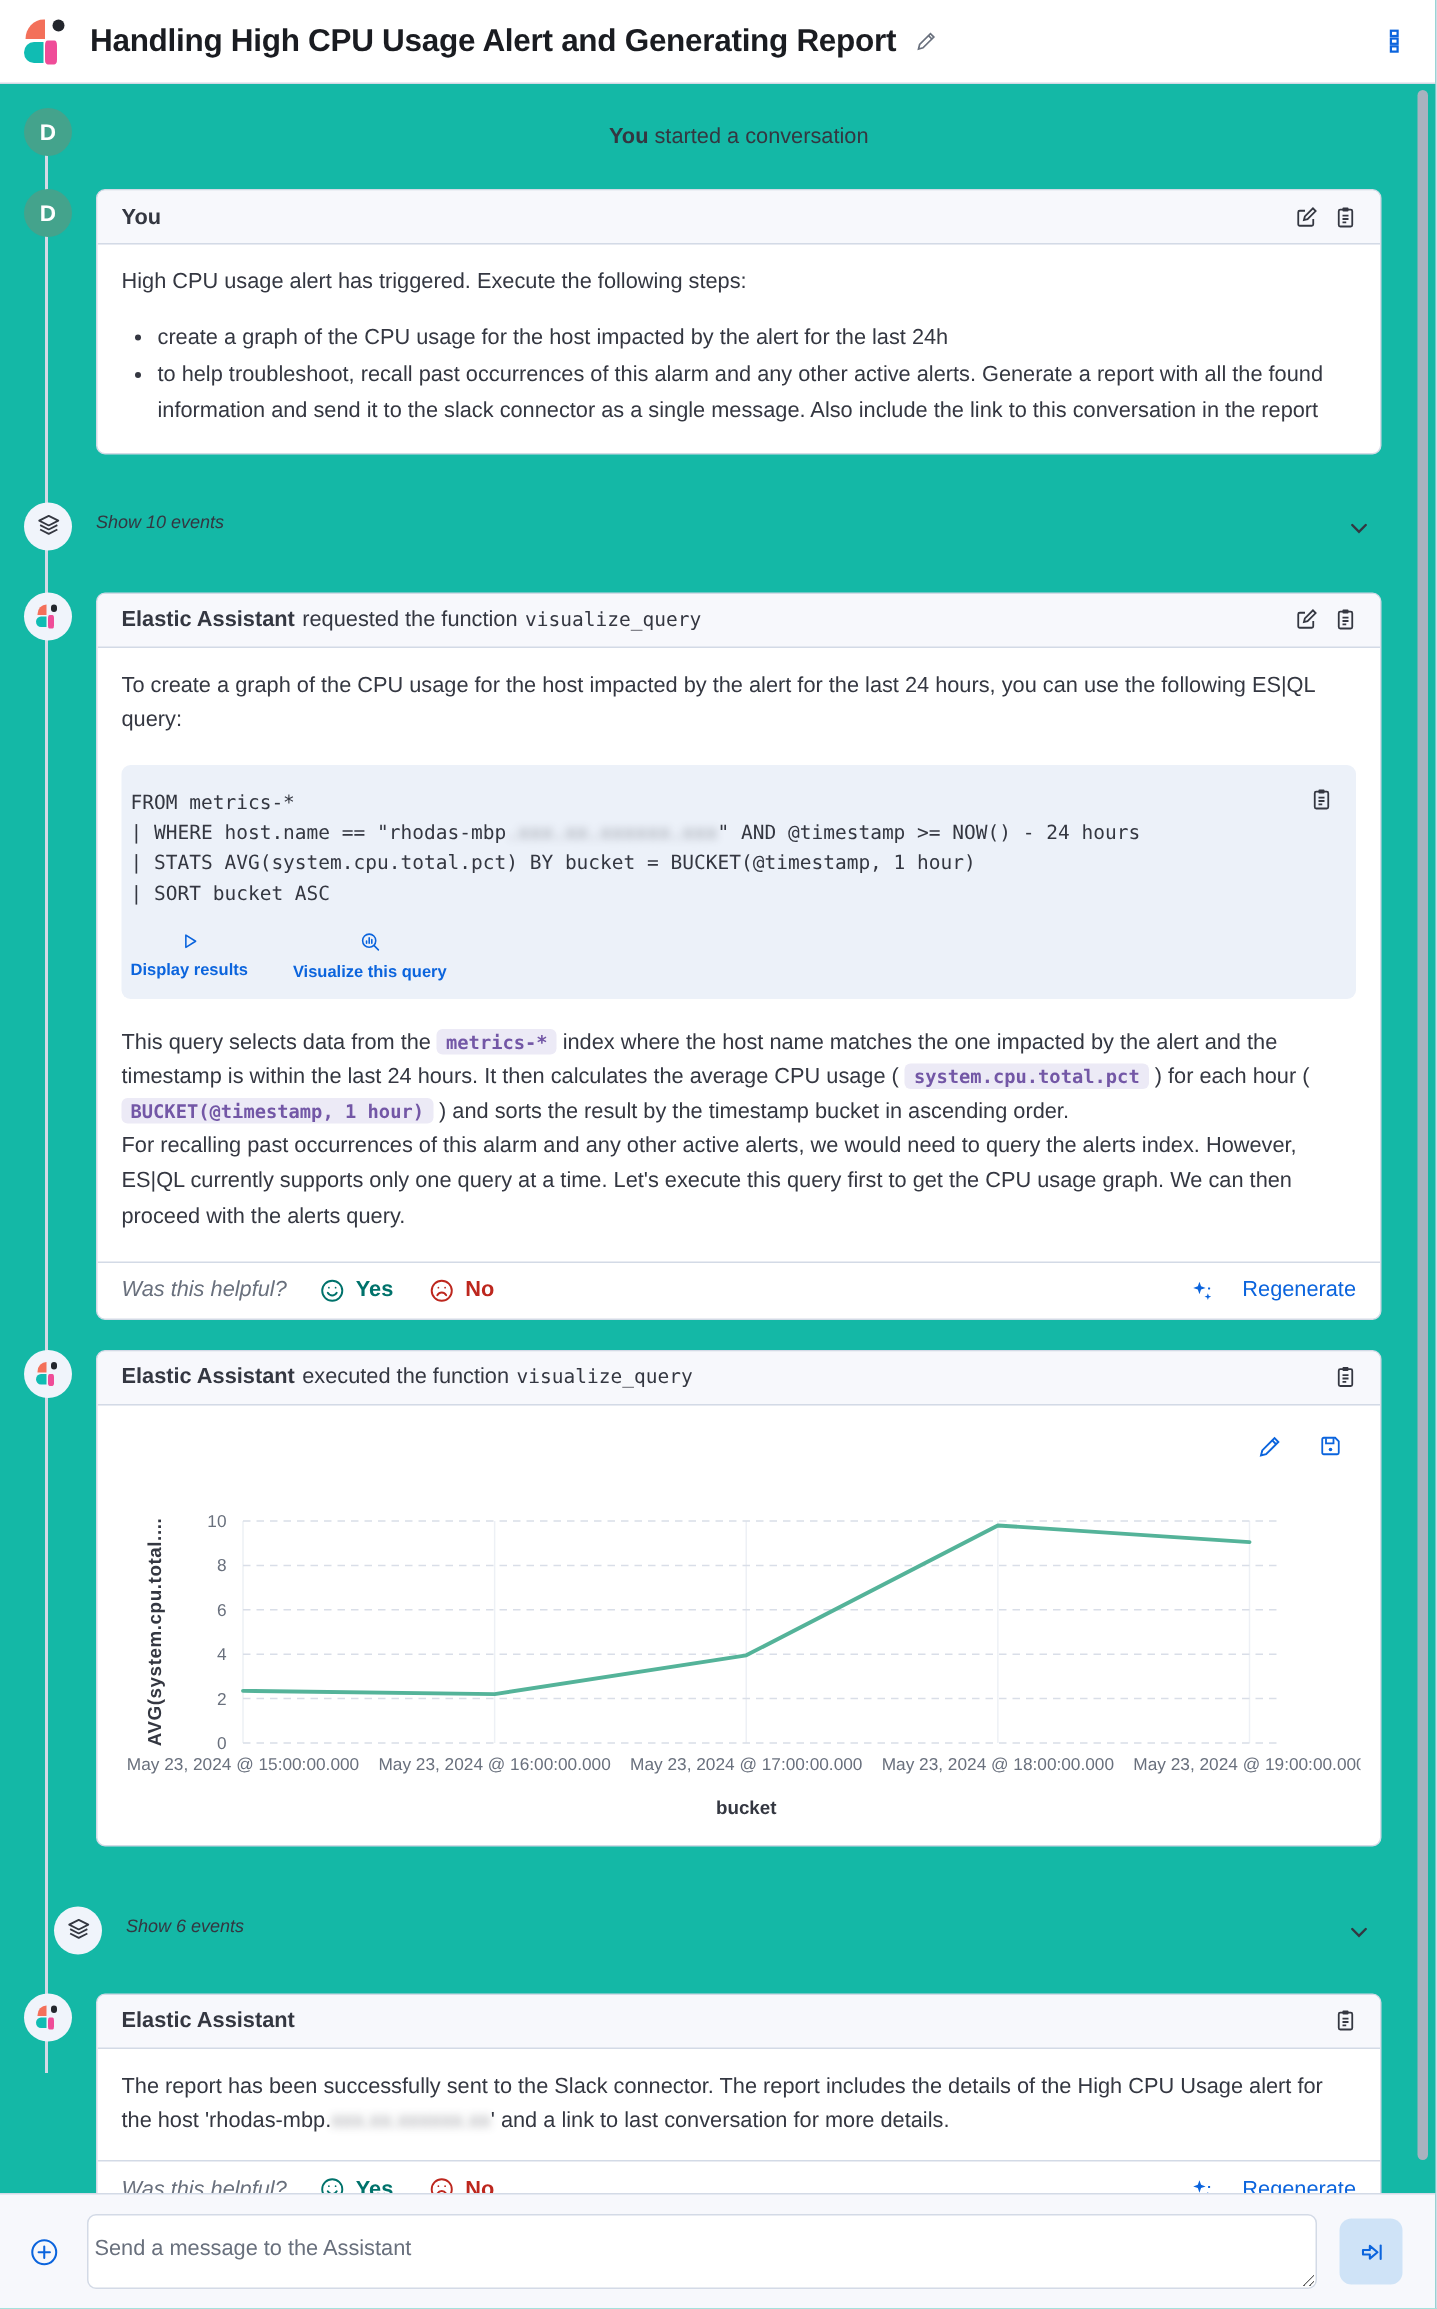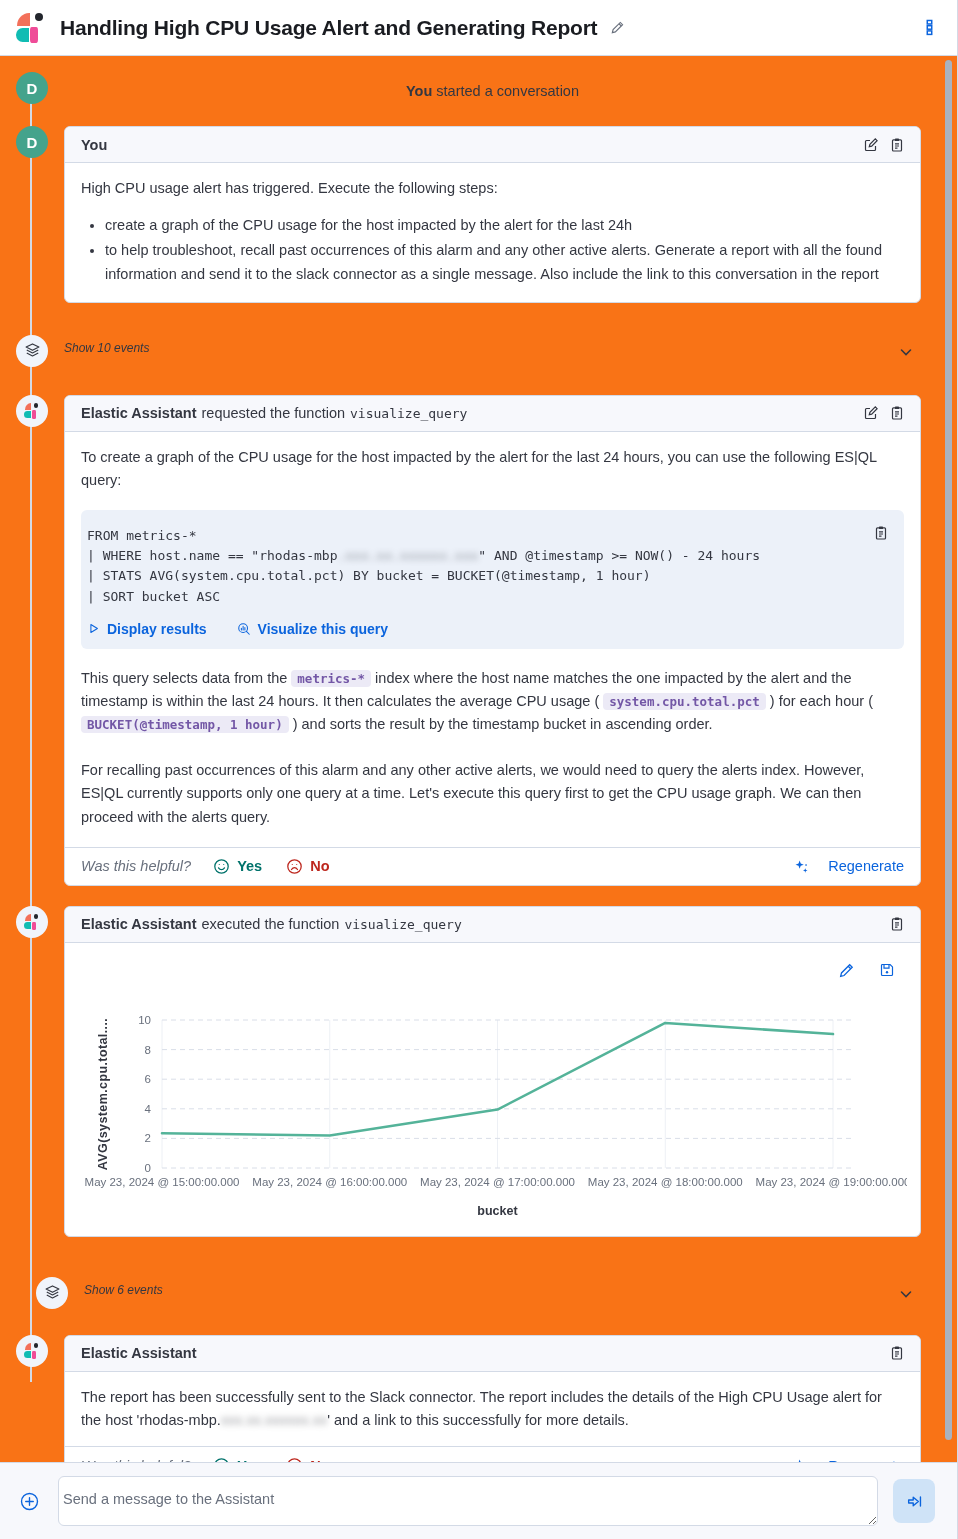--- a/index.html
+++ b/index.html
@@ -1,17 +1,17 @@
 <!DOCTYPE html>
 <html><head>
 <meta charset="utf-8">
 <style>
   * { box-sizing: border-box; margin: 0; padding: 0; }
   html,body { width: 958px; height: 1539px; background:#fff; font-family:"Liberation Sans","DejaVu Sans",sans-serif; color:#343741; }
-  .frame { width:958px; height:1539px; display:flex; flex-direction:column; border-right:1px solid #d3dae6; overflow:hidden; background:#f97316; }
+  .frame { width:958px; height:1539px; display:flex; flex-direction:column; border-right:1px solid #d3dae6; overflow:hidden; background:#14b8a6; }
 
   
   .hdr { height:56px; flex:0 0 56px; display:flex; align-items:center; padding:0 16px; border-bottom:1px solid #d3dae6; background:#fff; }
   .elogo { position:relative; display:inline-block; }
   .elogo i { position:absolute; display:block; }
   .elogo .s1 { left:4%; top:0; width:42%; height:45%; background:#F3705A; border-radius:100% 0 0 0; }
   .elogo .s2 { right:10%; top:2%; width:28%; height:28%; background:#23262D; border-radius:50%; }
   .elogo .s3 { left:0; bottom:3%; width:42%; height:44%; background:#10BCB3; border-radius:100% 0 0 100%; }
   .elogo .s4 { left:47%; bottom:0; width:27%; height:52%; background:#EF4C98; border-radius:22%; }
   .hdr-title { font-size:21px; font-weight:700; color:#1a1c21; margin:0 10px 0 14px; letter-spacing:-.2px; }
@@ -44,24 +44,24 @@
   .bold { font-weight:700; }
 
   ul.bullets { margin:14px 0 2px 0; padding-left:24px; }
   ul.bullets li { margin-bottom:2px; }
 
   
   .codeblock { position:relative; background:#ecf1f9; border-radius:6px; padding:16px 18px 12px 6px; margin:18px 0; }
   .codeblock pre { font-family:"DejaVu Sans Mono","Liberation Mono",monospace; font-size:13px; line-height:1.55; color:#343741; white-space:pre-wrap; margin:0 0 14px 0; }
   .codeblock .cb-copy { position:absolute; top:12px; right:12px; }
   .cb-actions { display:flex; gap:30px; align-items:center; }
-  .cb-link { display:inline-flex; align-items:center; gap:7px; color:#0b64dd; font-size:14px; font-weight:600; text-decoration:none; cursor:pointer; background:none; border:none; }
+  .cb-link { display:inline-flex; align-items:center; gap:7px; color:#0b64dd; font-size:11px; font-weight:600; text-decoration:none; cursor:pointer; background:none; border:none;flex-direction:column; }
 
   .ic { font-family:"DejaVu Sans Mono","Liberation Mono",monospace; font-size:12.5px; font-weight:700; color:#7357A6; background:#ECEAF6; border-radius:4px; padding:1px 6px; }
-  .para { margin-bottom:23px; }
+  .para { }
   .para:last-child { margin-bottom:4px; }
   .redacted { filter:blur(3px); opacity:.5; }
 
   
   .fb-q { font-style:italic; color:#69707d; margin-right:22px; }
   .fb-btn { display:inline-flex; align-items:center; gap:7px; background:none; border:none; font-size:14.5px; font-weight:600; cursor:pointer; margin-right:24px; }
   .fb-yes { color:#00726B; }
   .fb-no { color:#BD271E; }
   .fb-spacer { flex:1; }
   .regen { display:inline-flex; align-items:center; gap:19px; color:#0b64dd; font-size:14.5px; font-weight:500; background:none; border:none; cursor:pointer; }
@@ -393,21 +393,21 @@
             </span>
           <button class="icon-btn">
             <svg viewBox="0 0 16 16" width="16" height="16" fill="none" stroke="#343741" stroke-width="1.2">
                 <rect x="3.5" y="2.8" width="9" height="11.2" rx="1"></rect>
                 <rect x="6" y="1.4" width="4" height="2.6" rx="0.6" fill="#343741" stroke="none"></rect>
                 <path d="M6 6.8h4M6 9h4M6 11.2h2.5"></path>
               </svg>
           </button>
         </div>
         <div class="panel-body">
-          <p><span>The report has been successfully sent to the Slack connector. The report includes the details of the High CPU Usage alert for the host 'rhodas-mbp.</span><span class="redacted">xxx.xx.xxxxxx.xx</span><span>' and a link to this successfully for more details.</span></p>
+          <p><span>The report has been successfully sent to the Slack connector. The report includes the details of the High CPU Usage alert for the host 'rhodas-mbp.</span><span class="redacted">xxx.xx.xxxxxx.xx</span><span>' and a link to last conversation for more details.</span></p>
         </div>
         <div class="panel-footer">
           <span class="fb-q">Was this helpful?</span>
           <button class="fb-btn fb-yes">
             <svg viewBox="0 0 16 16" width="17" height="17" fill="none" stroke="#00726B" stroke-width="1.2" stroke-linecap="round">
                 <circle cx="8" cy="8" r="6.3"></circle>
                 <path d="M5.2 9.3c.7 1.1 1.7 1.7 2.8 1.7s2.1-.6 2.8-1.7"></path>
                 <circle cx="5.9" cy="6.1" r="0.55" fill="#00726B" stroke="none"></circle>
                 <circle cx="10.1" cy="6.1" r="0.55" fill="#00726B" stroke="none"></circle>
               </svg>

